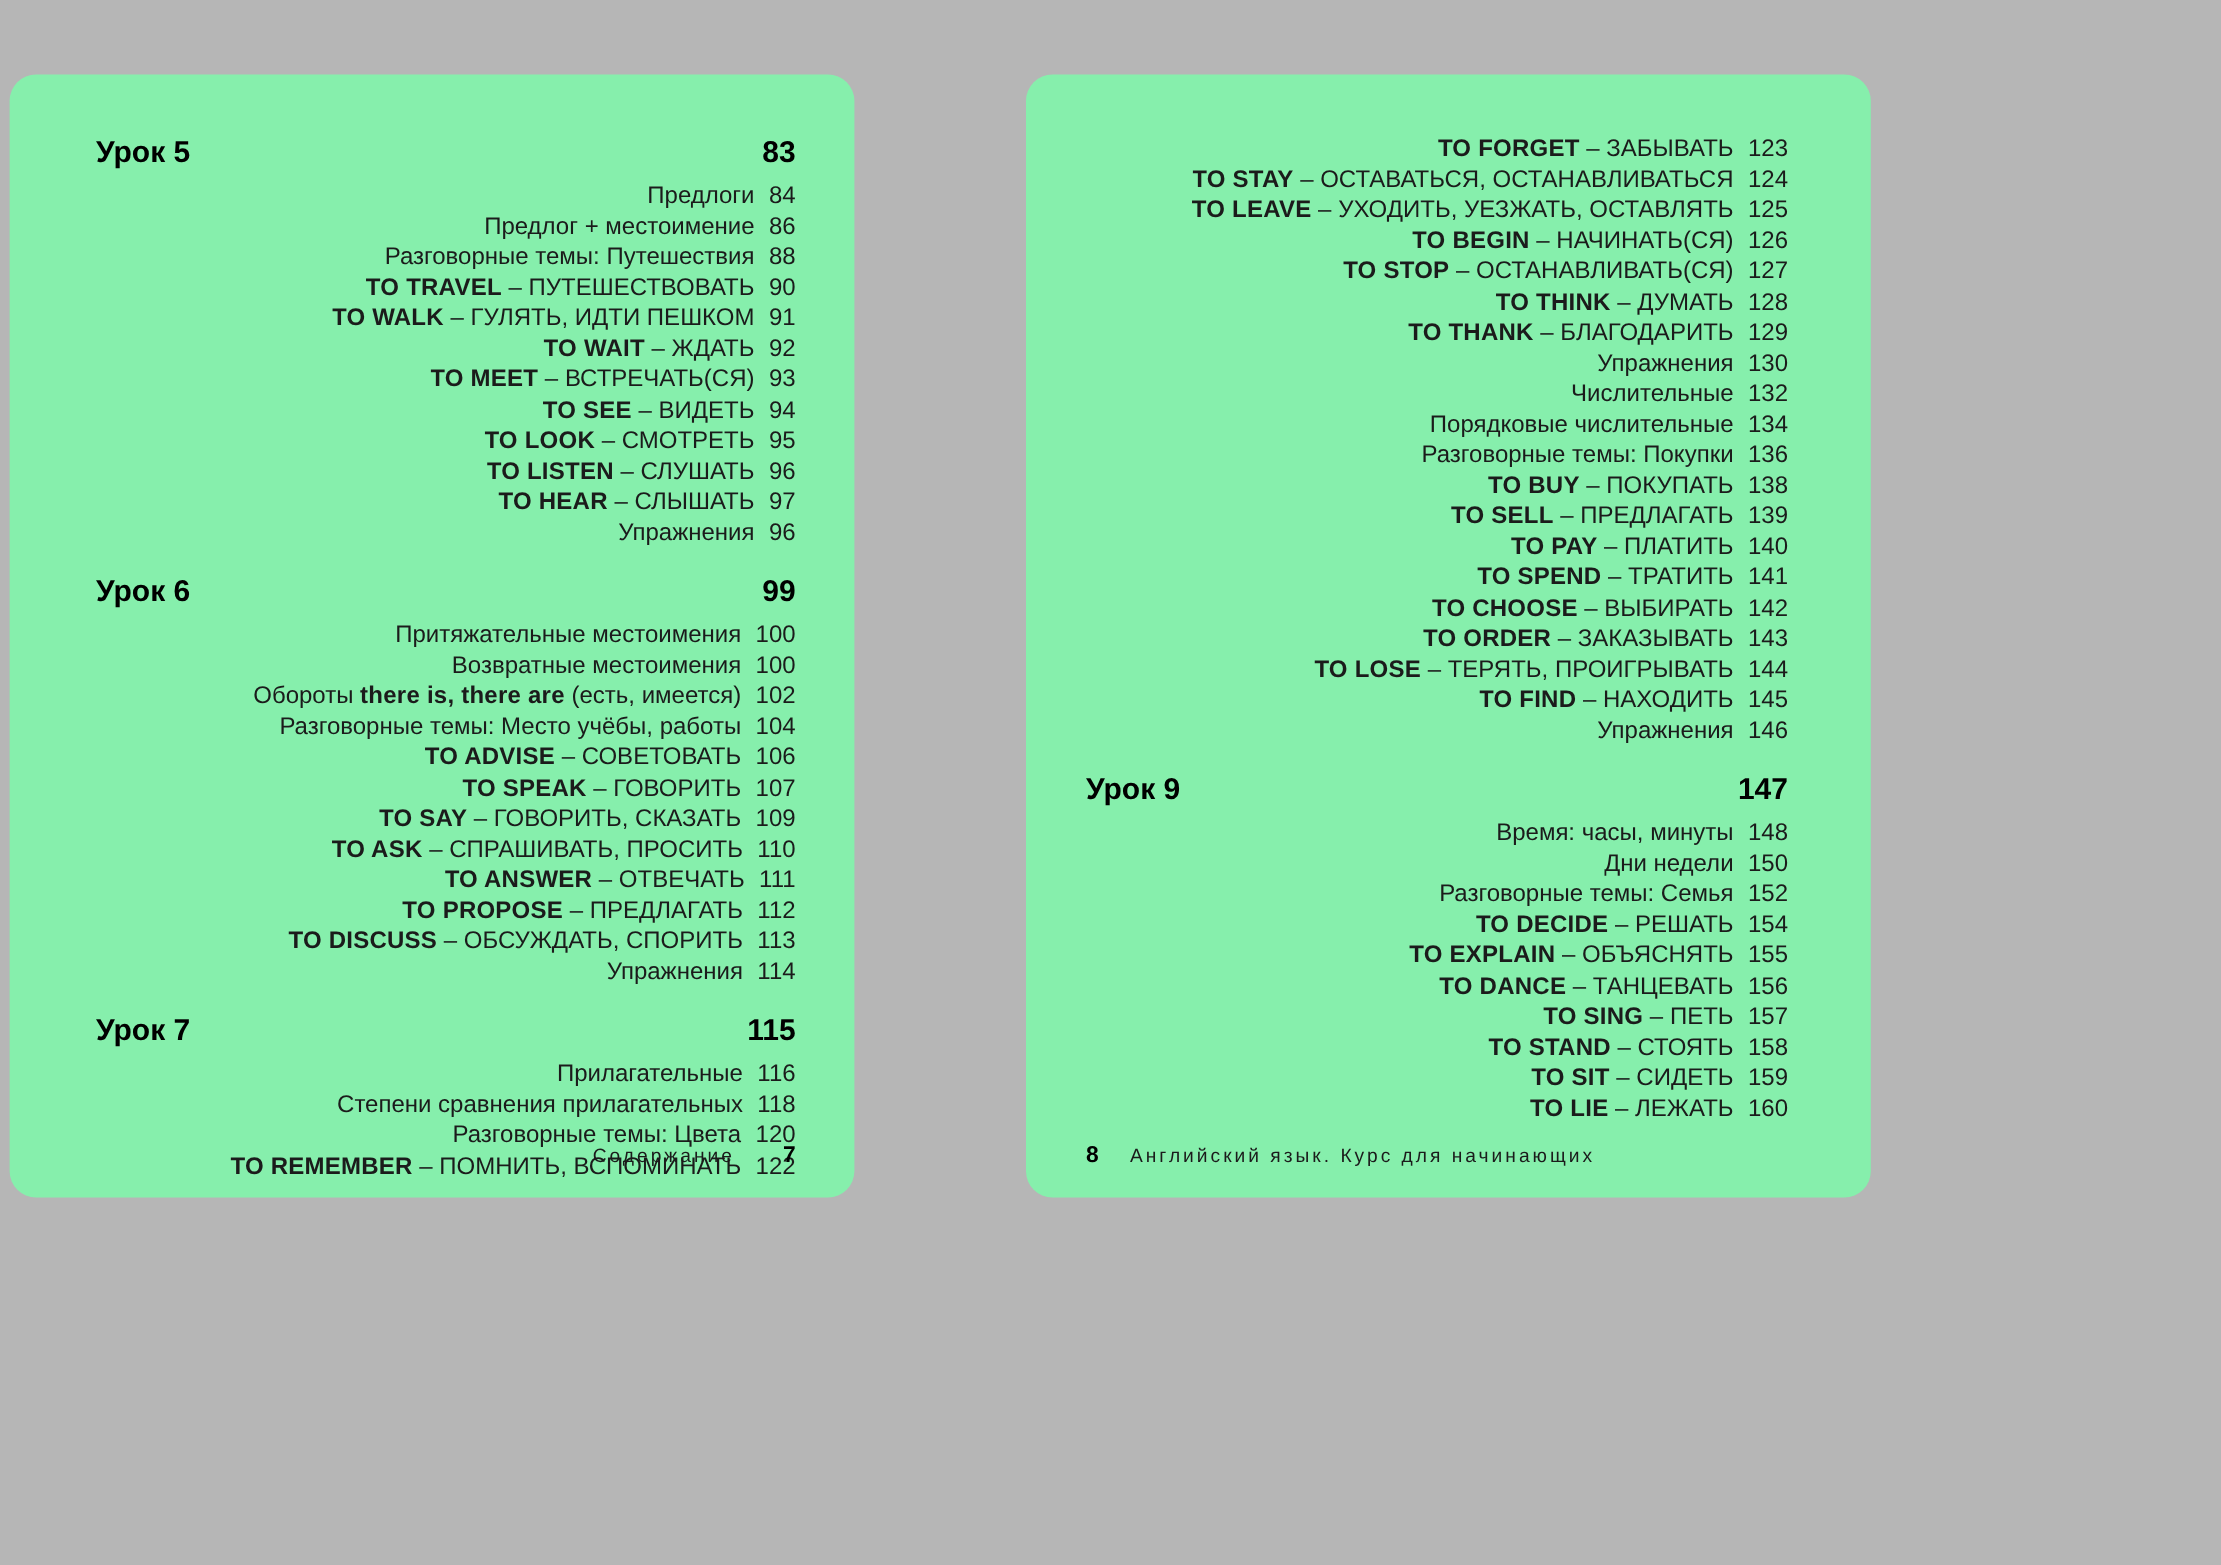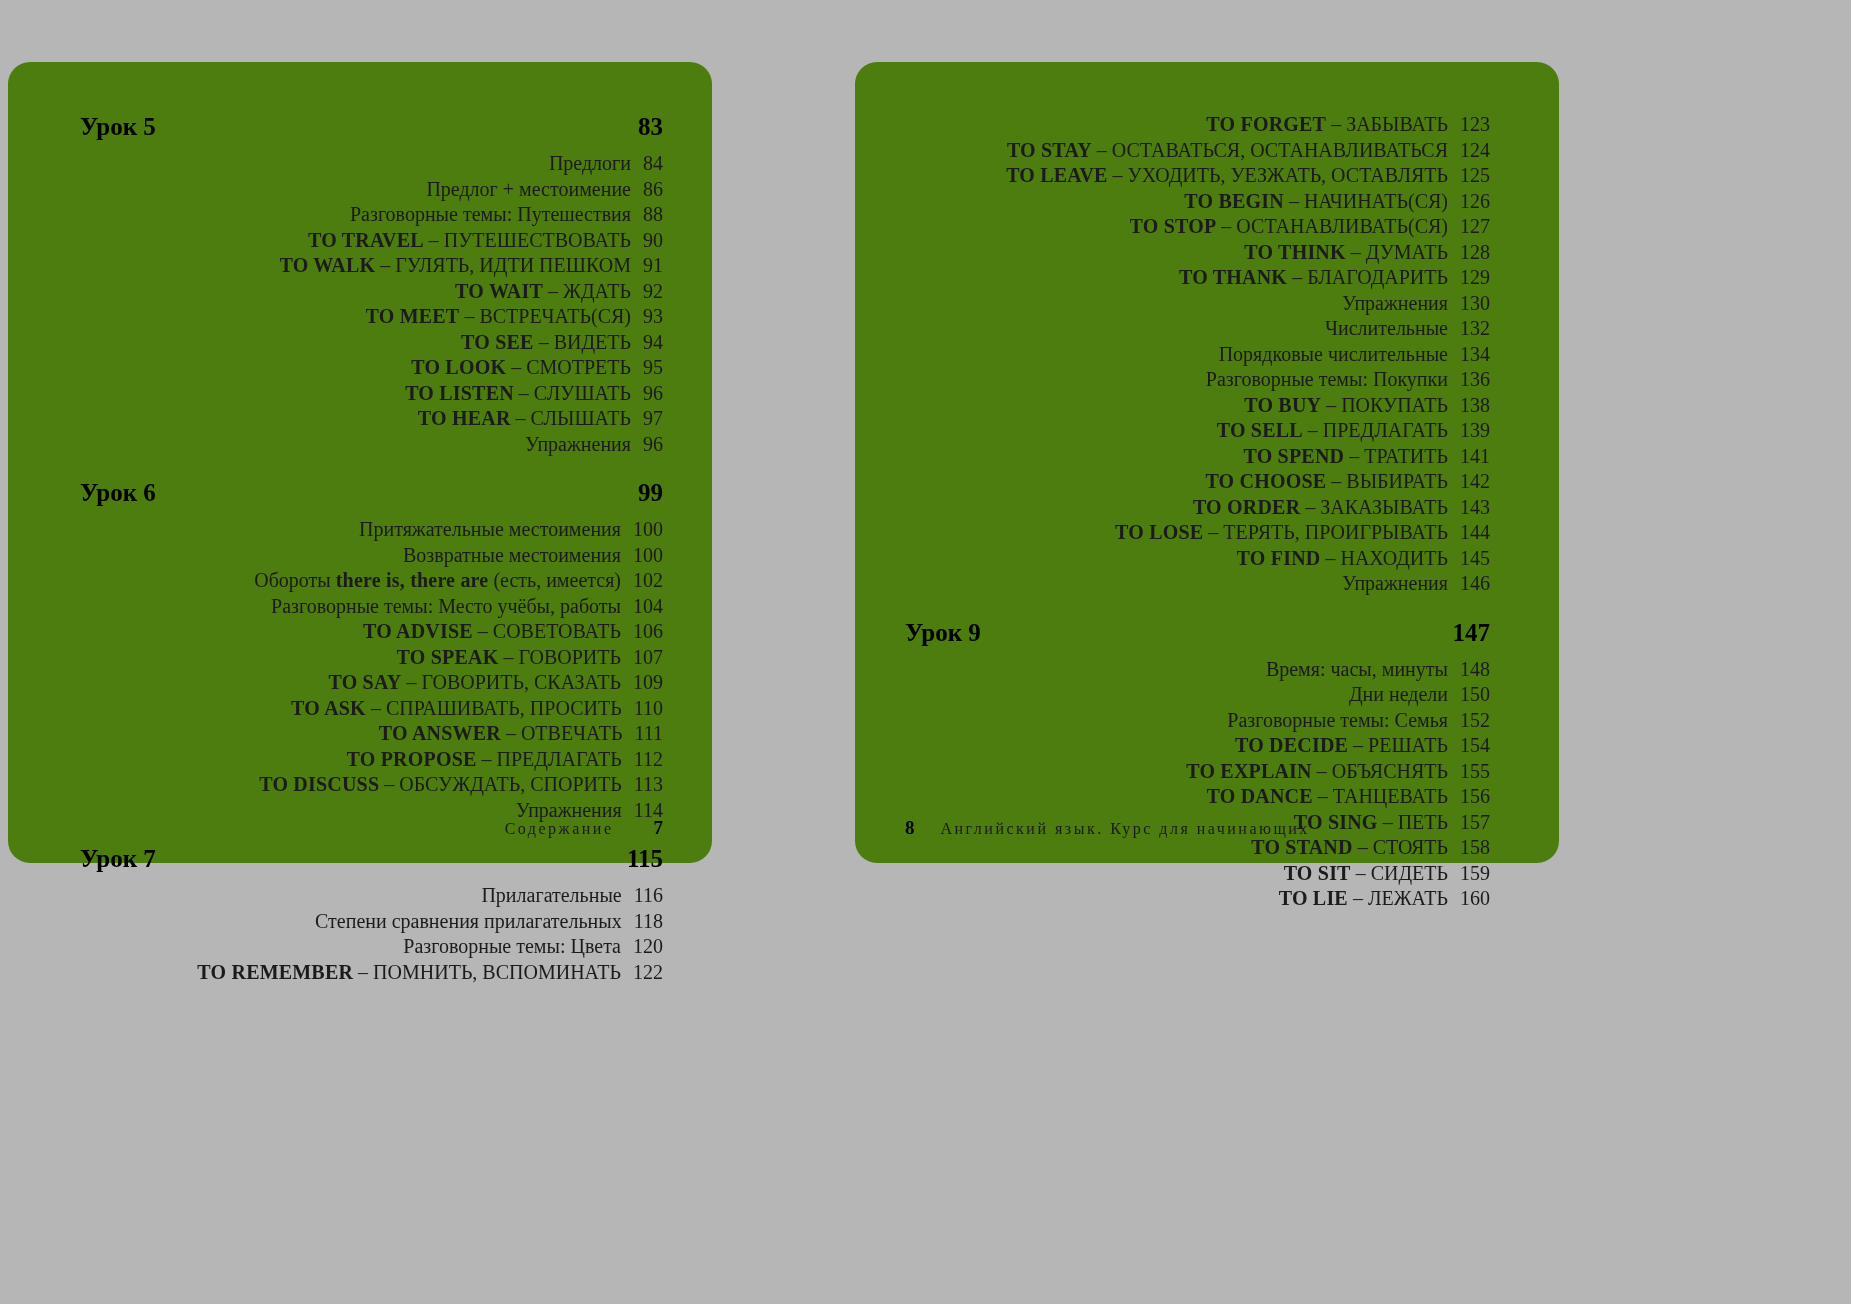--- a/index.html
+++ b/index.html
@@ -12,25 +12,24 @@
     background: #b6b6b6;
     font-family: "Liberation Sans", sans-serif;
     color: #1b1b1b;
     overflow: hidden;
     position: relative;
   }
   .page {
     position: absolute;
     top: 62px;
     width: 704px;
-    height: 801px;
-    background: #4d7c0f;
+    height: 936px;
+    background: #86efac;
     border-radius: 22px;
     box-sizing: border-box;
-    font-family: Liberation Serif, serif;
   }
   .page-left  { left: 8px;   padding: 50px 49px 0 72px; }
   .page-right { left: 855px; padding: 50px 69px 0 50px; }
 
   .toc-heading {
     display: flex;
     justify-content: space-between;
     align-items: baseline;
     font-size: 25px;
     font-weight: 700;
@@ -258,20 +257,24 @@
       </div>
       <div class="toc-entry">
         <span class="entry-title"><span class="b">TO BUY</span><span> – ПОКУПАТЬ</span></span>
         <span class="entry-page">138</span>
       </div>
       <div class="toc-entry">
         <span class="entry-title"><span class="b">TO SELL</span><span> – ПРЕДЛАГАТЬ</span></span>
         <span class="entry-page">139</span>
       </div>
       <div class="toc-entry">
+        <span class="entry-title"><span class="b">TO PAY</span><span> – ПЛАТИТЬ</span></span>
+        <span class="entry-page">140</span>
+      </div>
+      <div class="toc-entry">
         <span class="entry-title"><span class="b">TO SPEND</span><span> – ТРАТИТЬ</span></span>
         <span class="entry-page">141</span>
       </div>
       <div class="toc-entry">
         <span class="entry-title"><span class="b">TO CHOOSE</span><span> – ВЫБИРАТЬ</span></span>
         <span class="entry-page">142</span>
       </div>
       <div class="toc-entry">
         <span class="entry-title"><span class="b">TO ORDER</span><span> – ЗАКАЗЫВАТЬ</span></span>
         <span class="entry-page">143</span>

